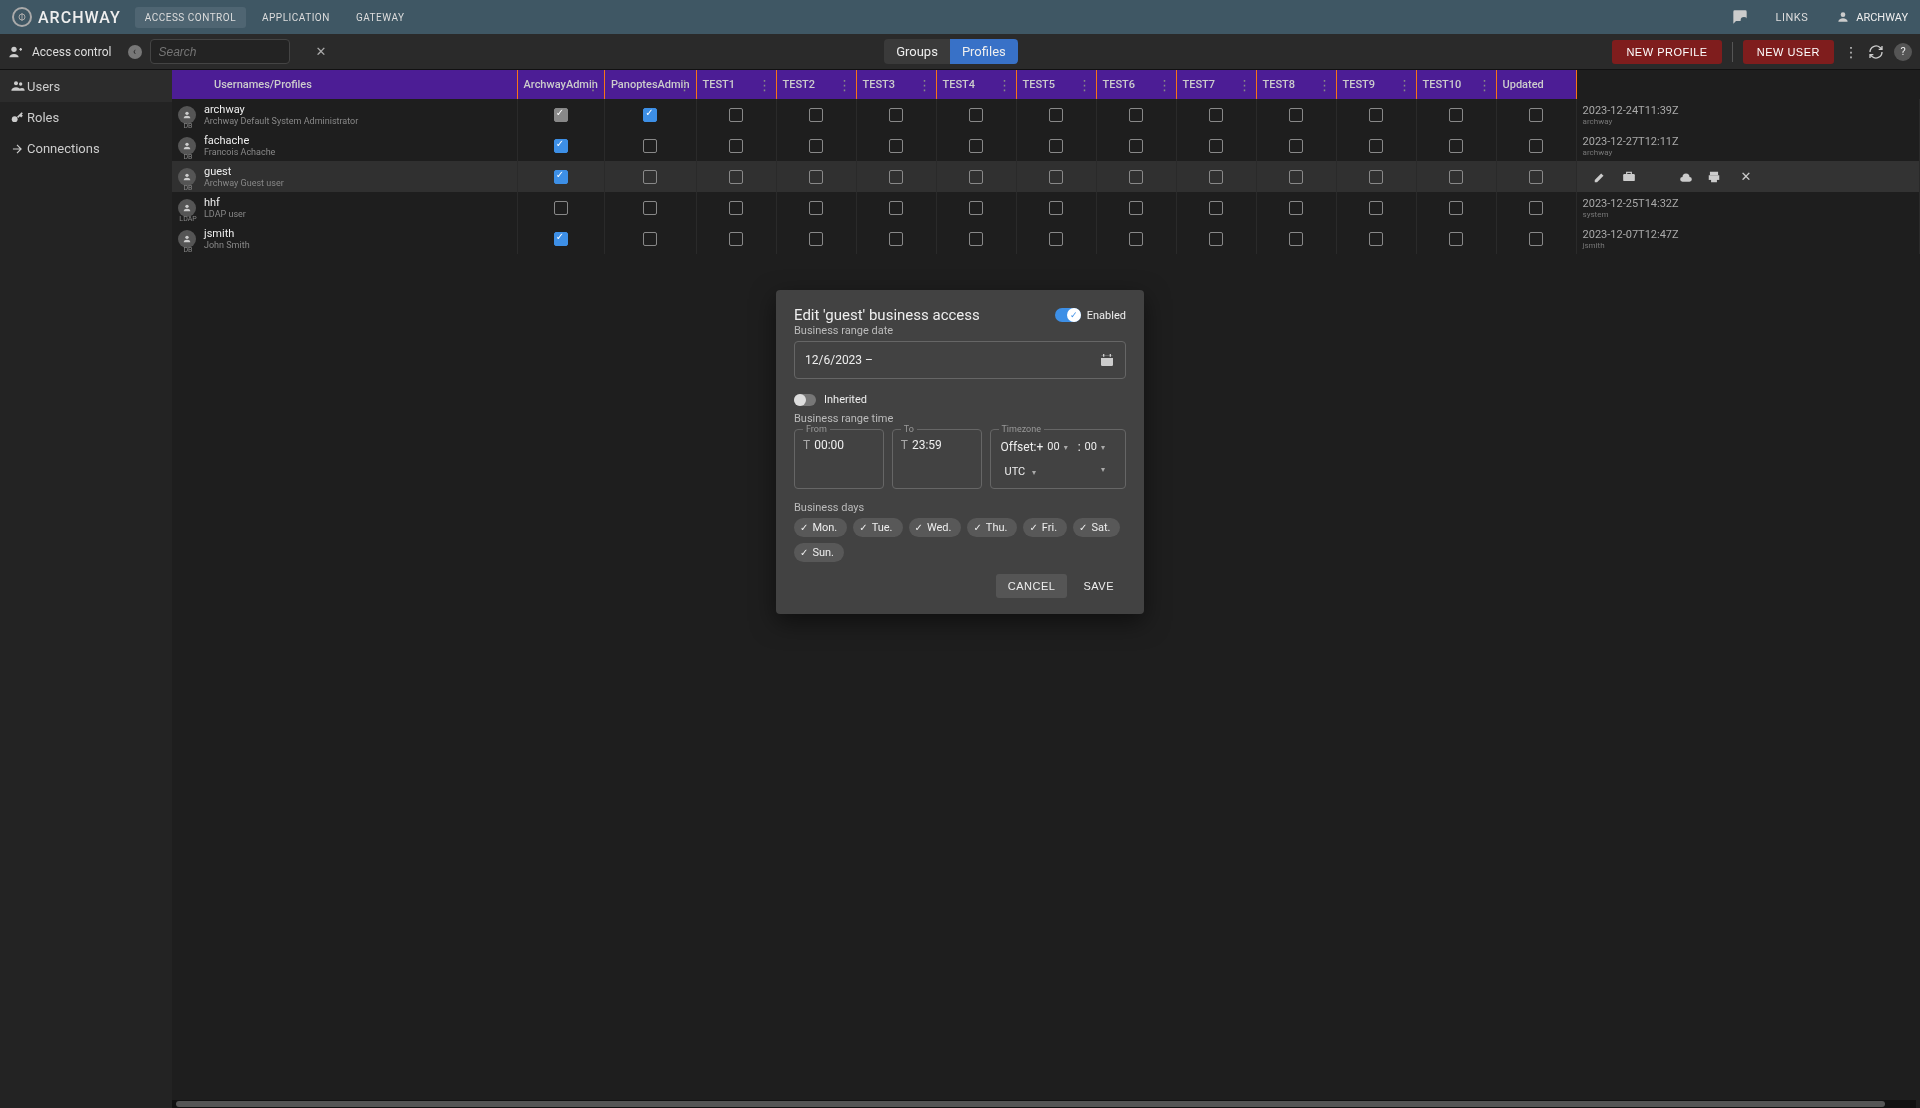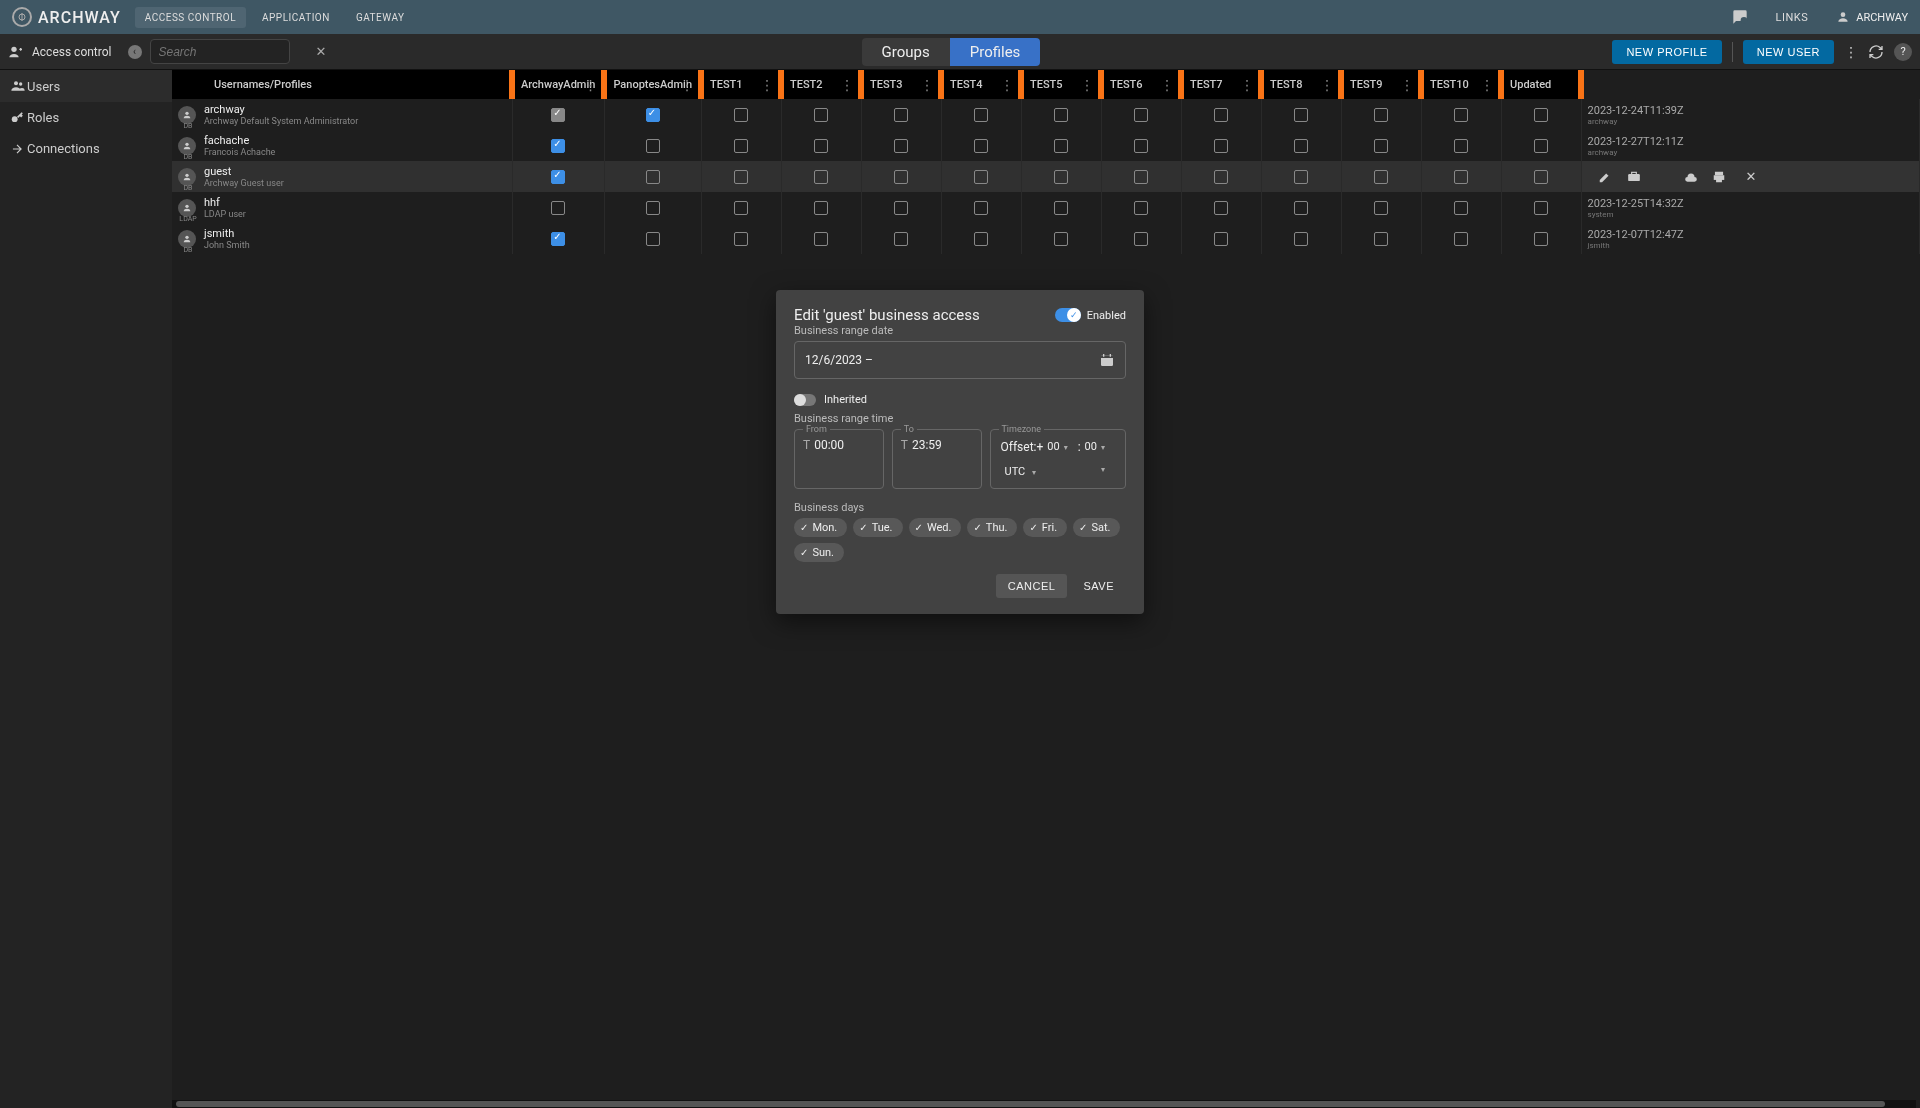--- a/index.html
+++ b/index.html
@@ -12,36 +12,36 @@
 .top-tab.active { background: #4f6572; }
 .header-right { display: flex; align-items: center; gap: 18px; }
 .header-right .icon-btn { color: #ccc; cursor: pointer; }
 .toolbar { height: 36px; background: #2a2a2a; display: flex; align-items: center; padding: 0 8px; gap: 8px; border-bottom: 1px solid #111; }
 .toolbar-left { display: flex; align-items: center; gap: 8px; }
 .toolbar-left .lbl { font-size: 12px; color: #ddd; }
 .circle-btn { width: 14px; height: 14px; background: #777; border-radius: 50%; display: flex; align-items: center; justify-content: center; font-size: 10px; cursor: pointer; color:#222; }
 .search { display: flex; align-items: center; background: #232323; border: 1px solid #444; border-radius: 4px; padding: 4px 8px; width: 140px; }
 .search input { background: none; border: none; outline: none; color: #eee; font-size: 12px; flex: 1; font-style: italic; }
 .toolbar-center { margin: 0 auto; display: flex; gap: 0; }
-.toggle-btn { padding: 5px 20px; font-size: 15px; cursor: pointer; background: #3a3a3a; }
+.toggle-btn { padding: 5px 12px; font-size: 13px; cursor: pointer; background: #3a3a3a; }
 .toggle-btn.active { background: #3871c7; }
 .toggle-btn:first-child { border-radius: 4px 0 0 4px; }
 .toggle-btn:last-child { border-radius: 0 4px 4px 0; }
 .toolbar-right { display: flex; align-items: center; gap: 10px; }
-.btn { background: #0369a1; color: #fff; border: none; padding: 6px 14px; font-size: 11px; letter-spacing: 0.5px; border-radius: 3px; cursor: pointer; }
+.btn { background: #7f1d1d; color: #fff; border: none; padding: 6px 14px; font-size: 11px; letter-spacing: 0.5px; border-radius: 3px; cursor: pointer; }
 .vsep { width: 1px; height: 20px; background: #555; }
 .icon-btn { cursor: pointer; color: #ccc; font-size: 14px; }
 .body { display: flex; height: calc(100vh - 70px); }
 .sidebar { width: 172px; background: #232323; }
 .sidebar-item { display: flex; align-items: center; gap: 1px; padding: 8px 10px; font-size: 13px; color: #ccc; cursor: pointer; }
 .sidebar-item.active { background: #2c2c2c; }
 .sidebar-item .ic { width: 16px; text-align: center; }
 .main { flex: 1; overflow: auto; background: #1e1e1e; position: relative; }
 .table { width: 100%; border-collapse: collapse; }
-.table th { text-align: left; font-weight: 500; font-size: 11px; padding: 8px 6px; color: #ccc; border-right: 6px solid #f97316; background: #000000; position: relative; }
+.table th { text-align: left; font-weight: 500; font-size: 11px; padding: 8px 6px; color: #ccc; border-right: 1px solid #f97316; background: #4c1d95; position: relative; }
 .table th .dots { position: absolute; right: 4px; top: 50%; transform: translateY(-50%); color: #888; font-size: 14px; cursor:pointer; }
 .table td { padding: 4px 6px; border-right: 1px solid #2a2a2a; font-size: 11px; vertical-align: middle; }
 .table tr.row { height: 27px; }
 .table tr.row.selected { background: #303030; }
 .user-cell { display: flex; align-items: center; gap: 8px; min-width: 180px; }
 .avatar-wrap { position: relative; }
 .avatar { width: 18px; height: 18px; background: #555; border-radius: 50%; display: flex; align-items: center; justify-content: center; font-size: 10px; color: #ccc; }
 .src-badge { font-size: 7px; color: #888; position: absolute; bottom: -6px; left:0; width: 20px; text-align:center; }
 .user-info .un { font-size: 11px; }
 .user-info .sub { font-size: 9px; color: #888; }

